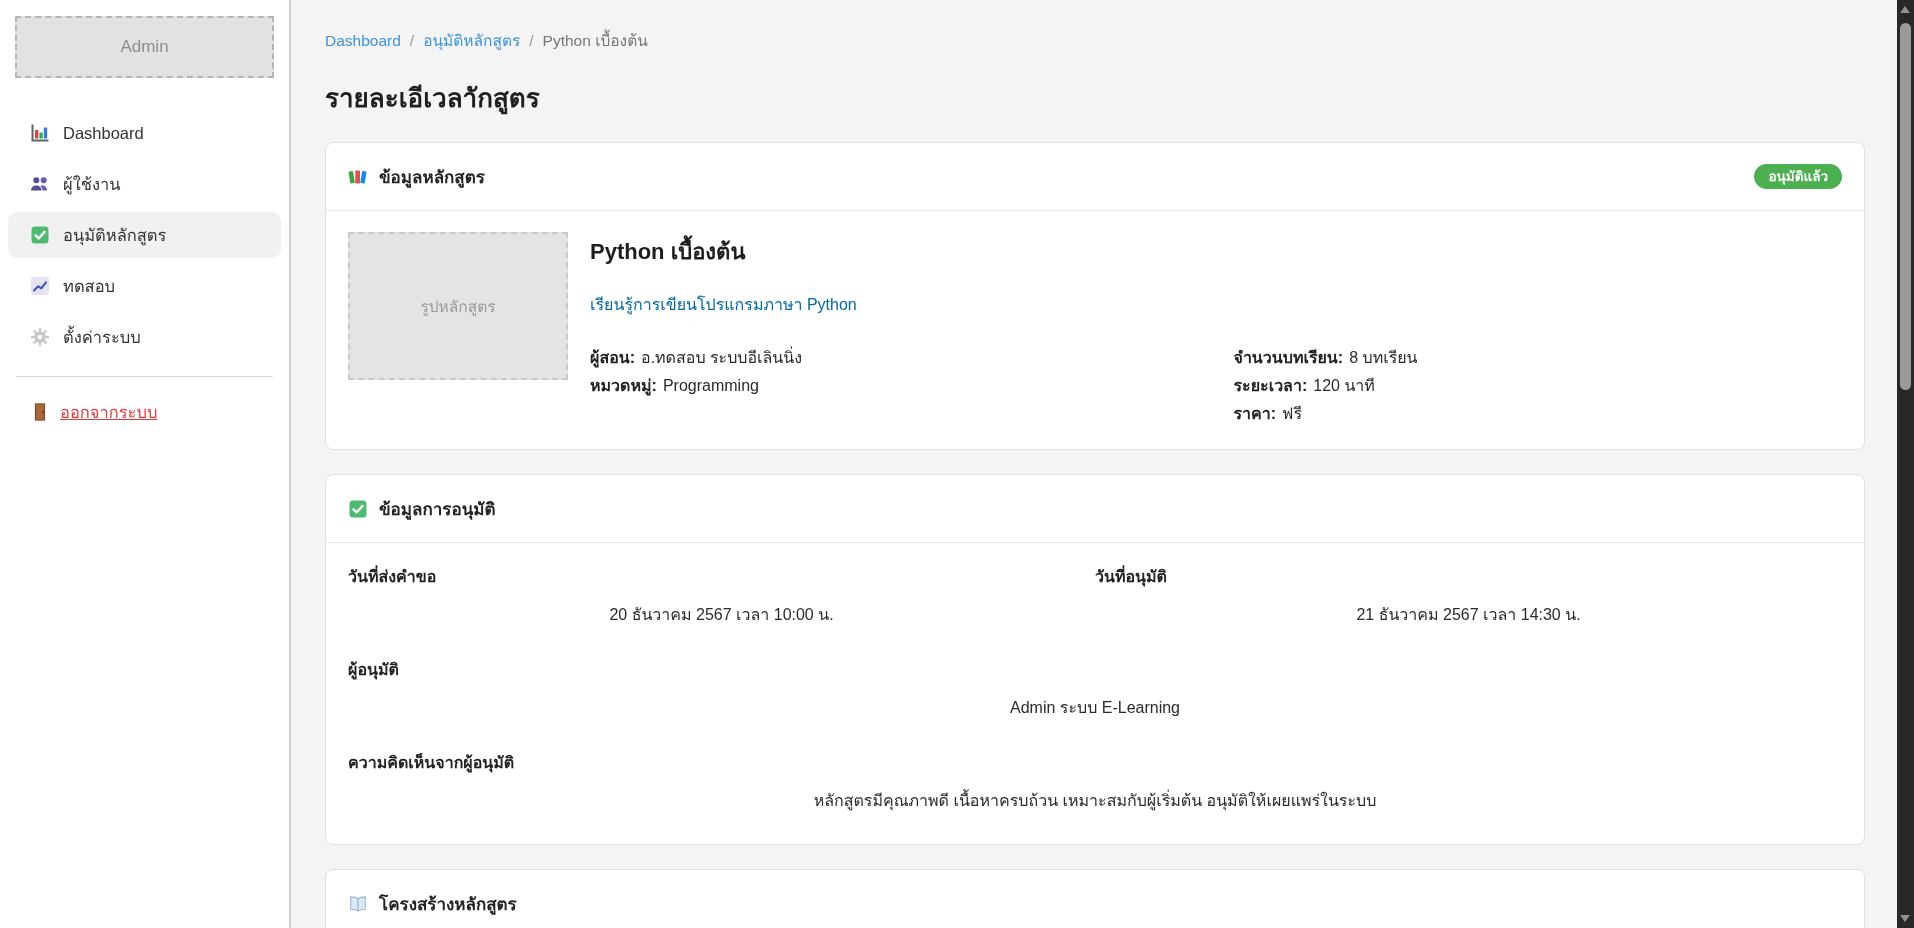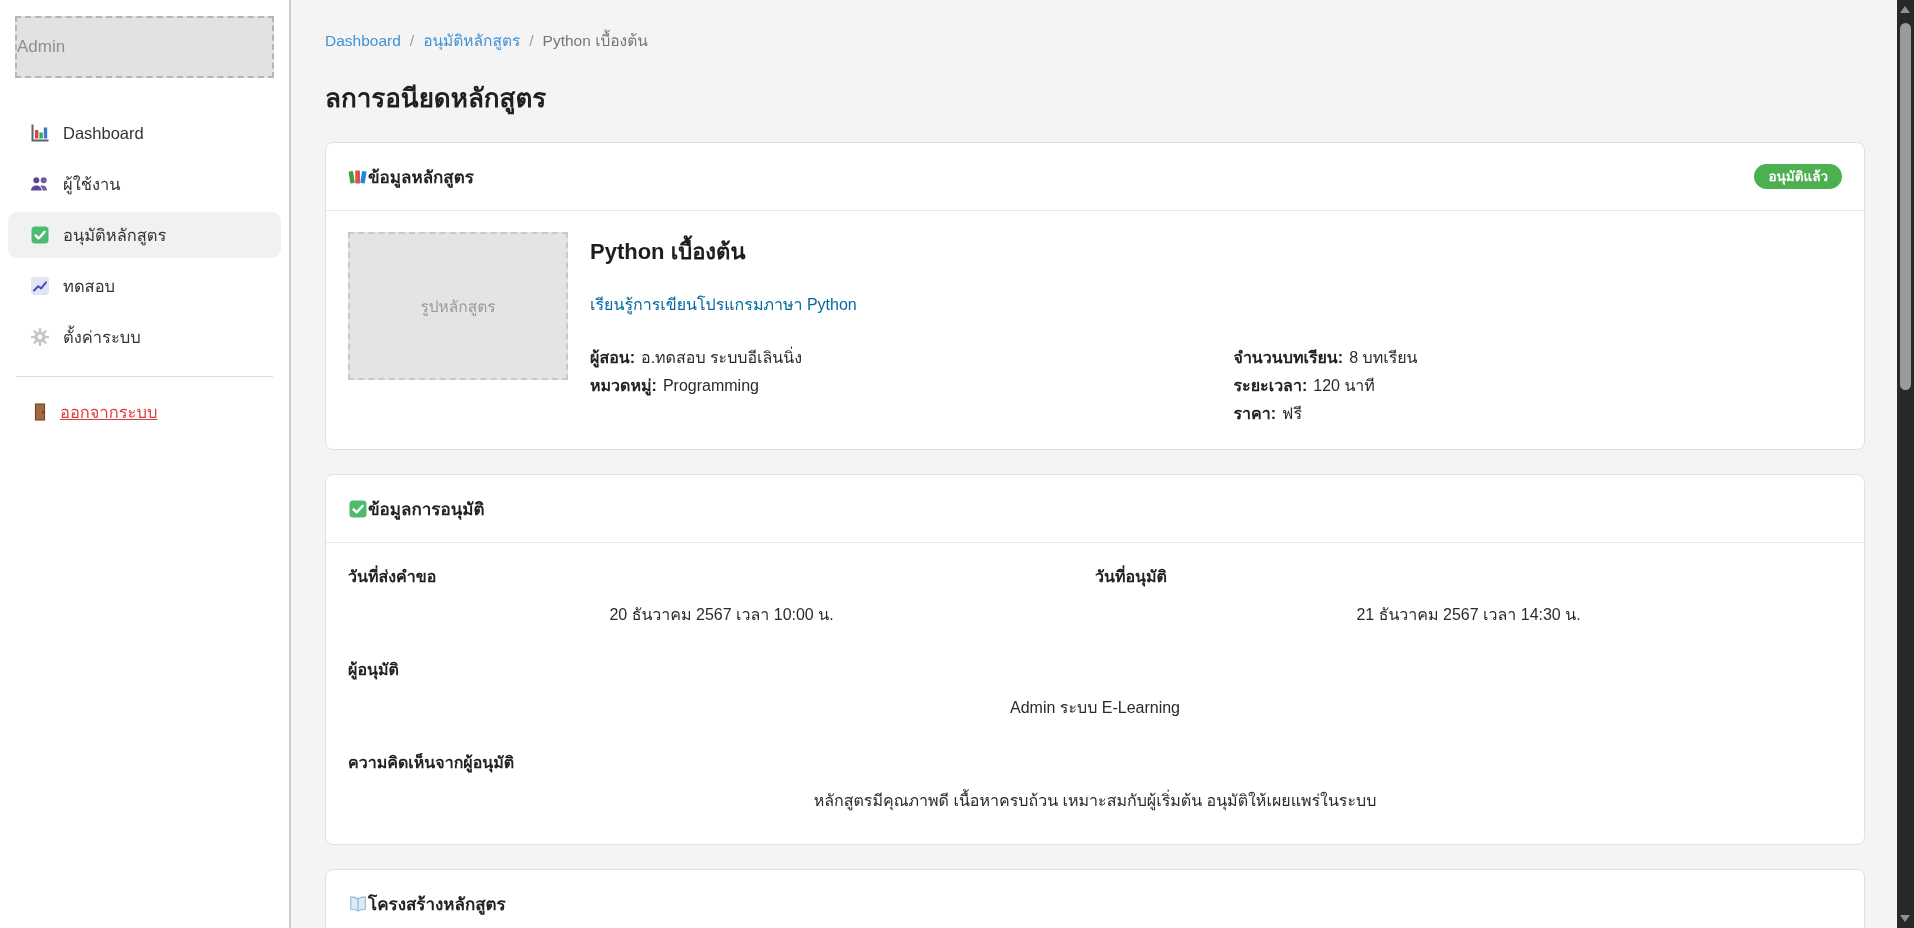--- a/index.html
+++ b/index.html
@@ -9,21 +9,21 @@
     background:#f4f4f4; color:#333; position:relative; font-size:16px;
   }
   
   .sidebar {
     position:absolute; left:0; top:0; width:291px; height:100%;
     background:#ffffff; border-right:2px solid #cccccc;
   }
   .brand-box {
     margin:16px 15px 0 15px; height:62px;
     background:#e2e2e2; border:2px dashed #b5b5b5;
-    display:flex; align-items:center; justify-content:flex-start;
+    display:flex; align-items:center; justify-content:center;
     color:#8f8f8f; font-size:17px;
   }
   .nav { margin-top:32px; padding:0 8px; }
   .nav-item {
     display:flex; align-items:center; gap:13px;
     height:46px; padding:0 22px; margin-bottom:5px;
     border-radius:9px; font-size:16.5px; color:#333; cursor:pointer;
   }
   .nav-item.active { background:#f1f1f1; }
   .nav-icon { width:20px; height:20px; flex:0 0 20px; display:inline-flex; }
@@ -45,21 +45,21 @@
   .page-title { margin-top:24px; font-size:26px; font-weight:bold; color:#1f1f1f; }
   
   .card {
     background:#ffffff; border:1px solid #e0e0e0; border-radius:8px;
     margin-top:24px;
   }
   .card-header {
     display:flex; align-items:center; justify-content:space-between;
     padding:20px 22px; border-bottom:1px solid #e8e8e8;
   }
-  .card-header .hgroup { display:flex; align-items:center; }
+  .card-header .hgroup { display:flex; align-items:center; gap:11px; }
   .card-header .htitle { font-size:17px; font-weight:bold; color:#222; }
   .badge {
     background:#4caf50; color:#fff; font-size:13.5px; font-weight:bold;
     padding:6px 14px; border-radius:15px; line-height:1;
   }
   .card-body { padding:21px 22px; }
   
   .course-row { display:flex; gap:22px; }
   .course-image {
     width:220px; height:148px; flex:0 0 220px;
@@ -183,21 +183,21 @@
 <main class="main">
 
   <div class="breadcrumb">
     <a>Dashboard</a>
     <span class="crumb-sep">/</span>
     <a>อนุมัติหลักสูตร</a>
     <span class="crumb-sep">/</span>
     <span class="crumb-current">Python เบื้องต้น</span>
   </div>
 
-  <h1 class="page-title">ลการอนียดหลักสูตร</h1>
+  <h1 class="page-title">รายละเอีเวลาักสูตร</h1>
 
   <section class="card">
     <div class="card-header">
       <div class="hgroup">
         <span class="nav-icon">
           <svg width="22" height="20" viewBox="0 0 22 20">
               <rect x="1.5" y="3.5" width="5" height="13.5" rx="1" fill="#43a047" transform="rotate(-9 4 10)"></rect>
               <rect x="8" y="2.8" width="5.2" height="14.4" rx="1" fill="#e05252"></rect>
               <rect x="14.5" y="3.5" width="5" height="13.5" rx="1" fill="#1e88e5" transform="rotate(9 17 10)"></rect>
             </svg>

